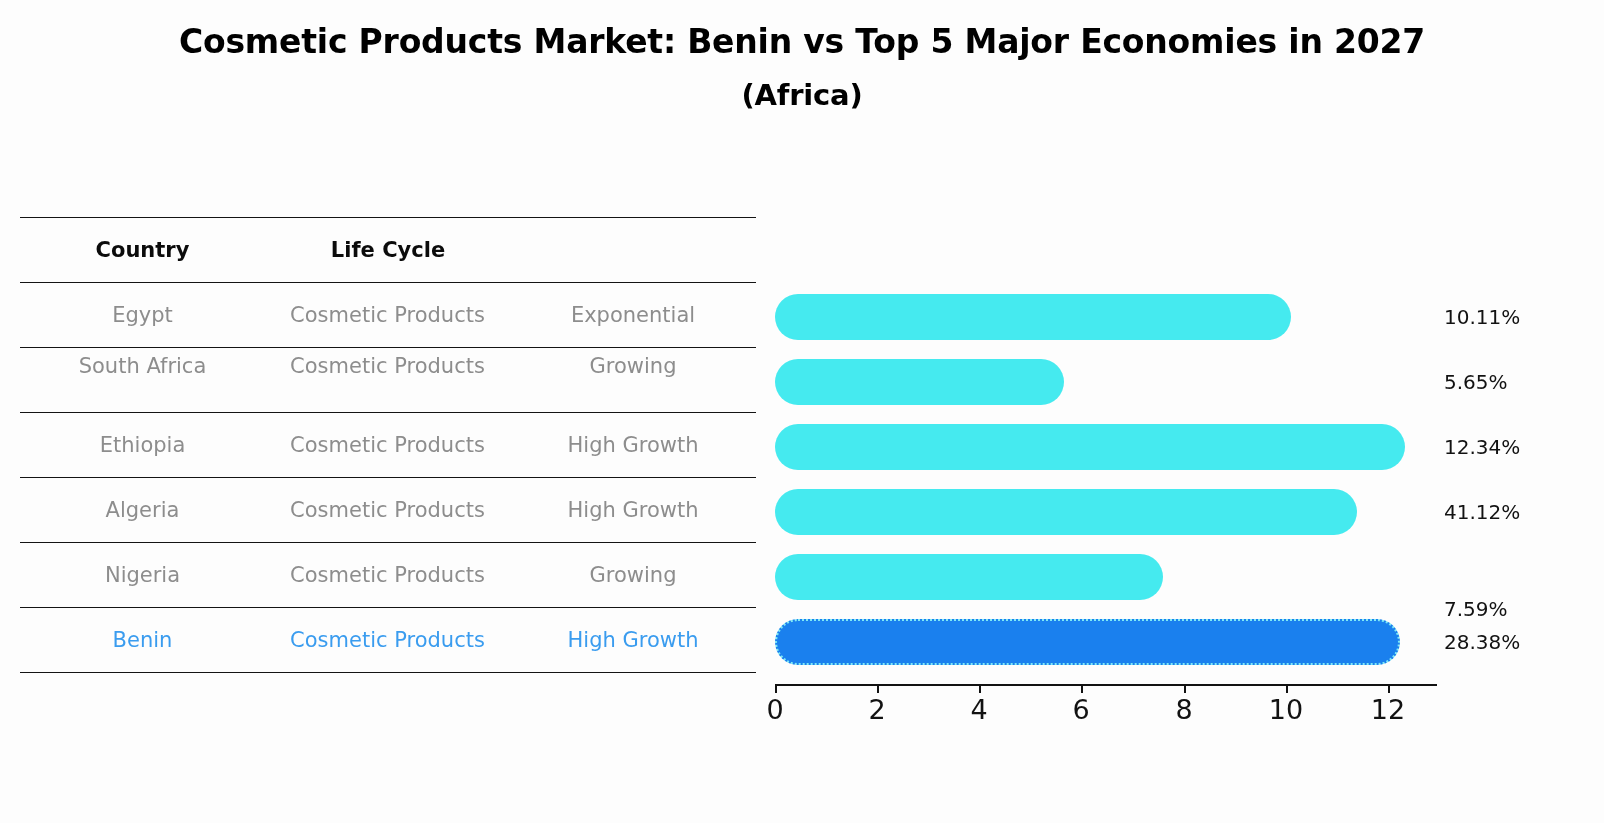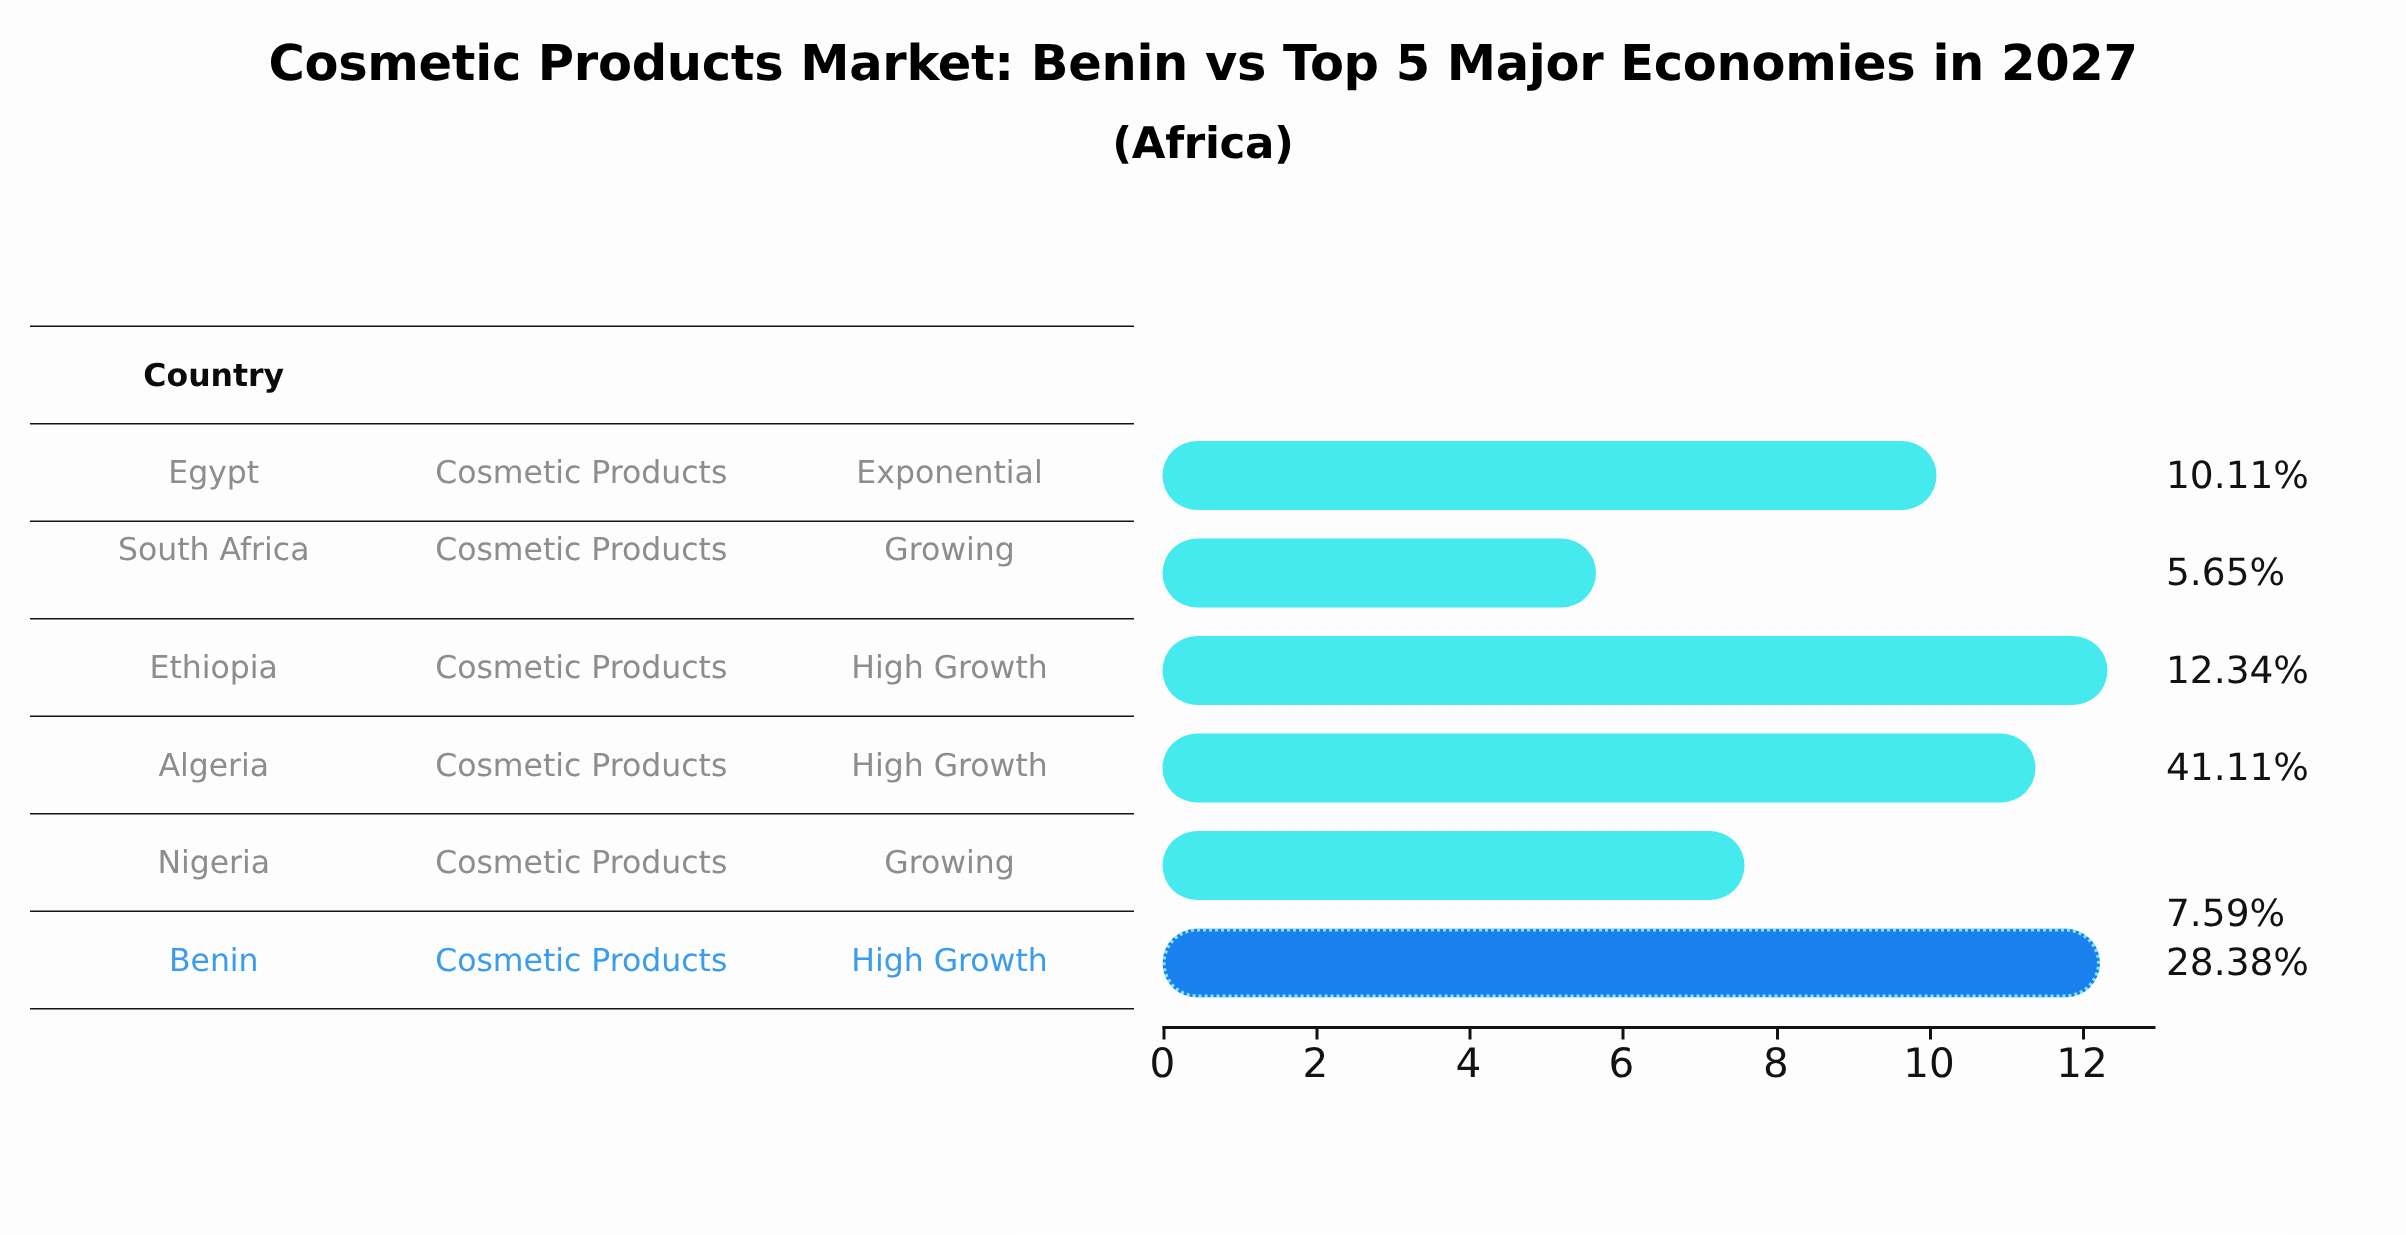--- a/index.html
+++ b/index.html
@@ -105,21 +105,21 @@
   }
   .bar.normal {
     background: #45eaef;
   }
   .bar.target {
     background: #1a80ee;
     border: 2px dotted #7fe9f5;
   }
   .bar-label {
     position: absolute;
-    font-size: 25px;
+    font-size: 20px;
     color: #121212;
     white-space: nowrap;
     line-height: 46px;
   }
 
   
   #x-axis-line {
     position: absolute;
     left: 775px;
     top: 684px;
@@ -160,20 +160,21 @@
     <div class="t-rule" style="top:65px;"></div>
     <div class="t-rule" style="top:130px;"></div>
     <div class="t-rule" style="top:195px;"></div>
     <div class="t-rule" style="top:260px;"></div>
     <div class="t-rule" style="top:325px;"></div>
     <div class="t-rule" style="top:390px;"></div>
     <div class="t-rule" style="top:455px;"></div>
 
     <div class="t-row header" style="top:0px;">
       <div class="t-cell c-country">Country</div>
+      <div class="t-cell c-life">Life Cycle</div>
     </div>
 
     <div class="t-row" style="top:65px;">
       <div class="t-cell c-country">Egypt</div>
       <div class="t-cell c-product">Cosmetic Products</div>
       <div class="t-cell c-life">Exponential</div>
     </div>
     <div class="t-row" style="top:116px;">
       <div class="t-cell c-country">South Africa</div>
       <div class="t-cell c-product">Cosmetic Products</div>
@@ -205,21 +206,21 @@
     <div class="bar normal" style="left: 775px; top: 294px; width: 516.452px; background: rgb(69, 234, 239);"></div>
     <div class="bar normal" style="left: 775px; top: 359px; width: 288.621px; background: rgb(69, 234, 239);"></div>
     <div class="bar normal" style="left: 775px; top: 424px; width: 630.368px; background: rgb(69, 234, 239);"></div>
     <div class="bar normal" style="left: 775px; top: 489px; width: 581.839px; background: rgb(69, 234, 239);"></div>
     <div class="bar normal" style="left: 775px; top: 554px; width: 387.723px; background: rgb(69, 234, 239);"></div>
     <div class="bar target" style="left: 775px; top: 619px; width: 625.26px; background: rgb(26, 128, 238); border-color: rgb(127, 233, 245);"></div>
 
     <div class="bar-label" style="left:1444px; top:294px;">10.11%</div>
     <div class="bar-label" style="left:1444px; top:359px;">5.65%</div>
     <div class="bar-label" style="left:1444px; top:424px;">12.34%</div>
-    <div class="bar-label" style="left:1444px; top:489px;">41.11%</div>
+    <div class="bar-label" style="left:1444px; top:489px;">41.12%</div>
     <div class="bar-label" style="left:1444px; top:586px;text-align:center;">7.59%</div>
     <div class="bar-label" style="left:1444px; top:619px;">28.38%</div>
   </div>
 
   <div id="x-axis-line"></div>
 
   <div class="x-tick" style="left:775px;"></div>
   <div class="x-tick" style="left:877px;"></div>
   <div class="x-tick" style="left:979px;"></div>
   <div class="x-tick" style="left:1081px;"></div>

